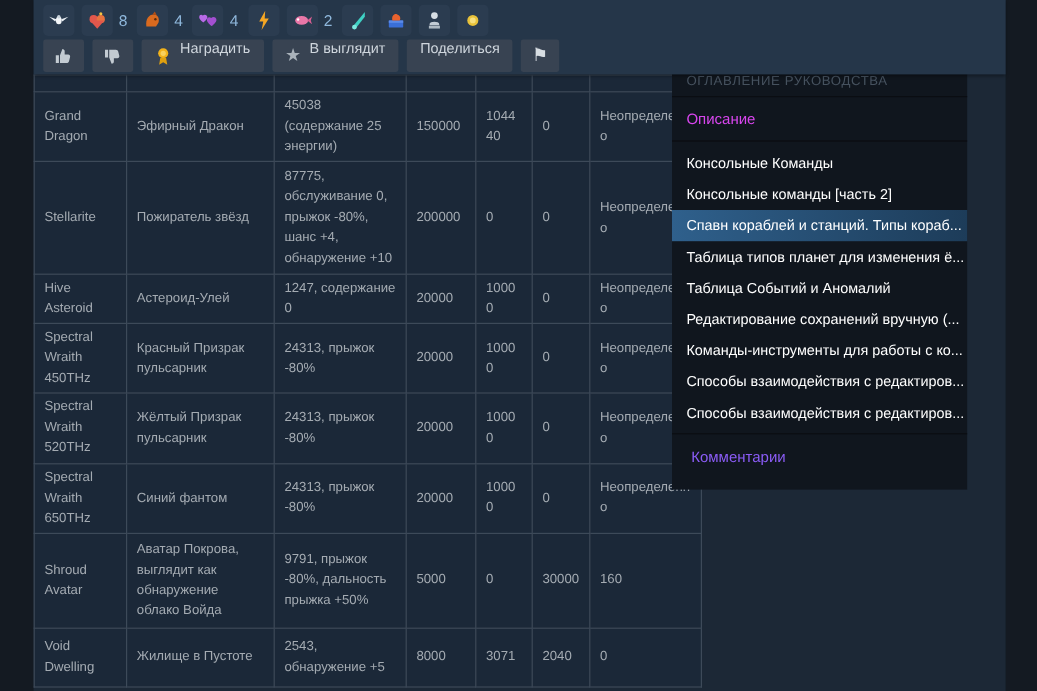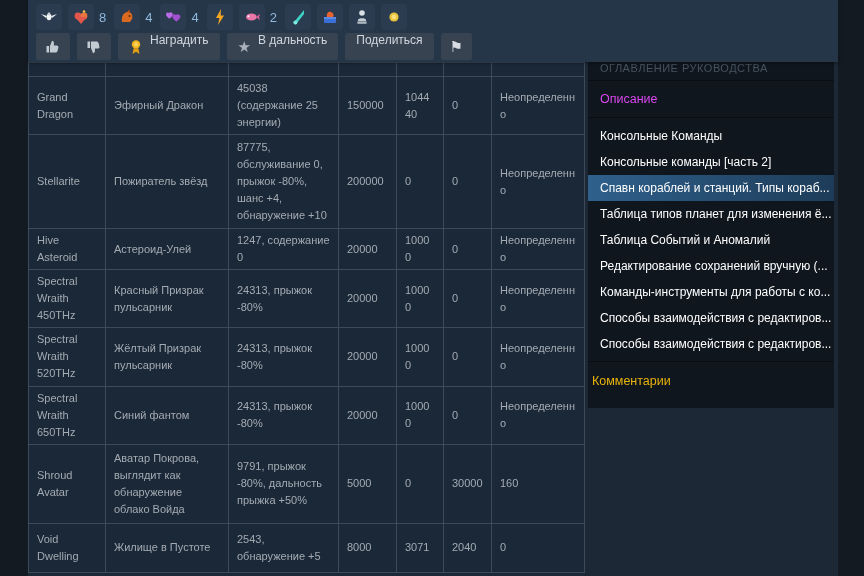--- a/index.html
+++ b/index.html
@@ -39,21 +39,21 @@
   .table-wrap{position:absolute;left:28px;top:62px;width:556px;z-index:5;}
   table.ships{border-collapse:collapse;table-layout:fixed;width:556px;}
   table.ships td{
     border:1px solid #3d4a59;padding:3px 8px;vertical-align:middle;
     font-size:11px;line-height:1.55;color:#a4abb2;background:#1b2838;
     overflow:hidden;word-wrap:break-word;
   }
 
   
   .sidebar{
-    position:absolute;left:588px;top:54px;width:246px;z-index:10;
+    position:absolute;left:560px;top:54px;width:246px;z-index:10;
     background:#10161e;color:#c6d4df;padding-bottom:6px;
   }
   .sidebar-header{
     padding:8px 12px 6px 12px;font-size:11px;letter-spacing:.5px;
     color:#46525f;text-transform:uppercase;white-space:nowrap;overflow:hidden;
     border-bottom:1px solid #0a0d12;
   }
   .sidebar-section{
     padding:11px 12px;font-size:12.5px;color:#d946ef;
     border-bottom:1px solid #0a0d12;cursor:pointer;
@@ -65,21 +65,21 @@
   }
   .side-item.selected{
     background:linear-gradient(90deg,#2f608c 0%,#1d3c59 100%);color:#ffffff;
   }
   .side-item.selected::before{
     content:"";position:absolute;left:-13px;top:0;width:0;height:0;
     border-top:13px solid transparent;border-bottom:13px solid transparent;
     border-right:13px solid #2d5d88;
   }
   .side-item.selected::after{content:"";}
-  .sidebar-comments{padding:12px 12px 14px 4px;font-size:12.5px;color:#eab308;cursor:pointer;}
+  .sidebar-comments{padding:12px 12px 14px 16px;font-size:12.5px;color:#8b5cf6;cursor:pointer;}
   .side-item.selected{margin-left:0;}
   .side-item.selected,.side-item{box-sizing:border-box;}
 </style>
 </head>
 <body>
 
 <div class="content-bg"></div>
 
 <div class="table-wrap">
   <table class="ships">
@@ -291,21 +291,21 @@
         <svg width="14" height="16" viewBox="0 0 14 16">
             <circle cx="7" cy="5.4" r="4.2" fill="#f3b31a"></circle>
             <circle cx="7" cy="5.4" r="2.2" fill="#f8d15e"></circle>
             <path d="M4.6 9.2 L3.6 15 L7 12.8 L10.4 15 L9.4 9.2 Z" fill="#e0a00f"></path>
           </svg>
       </span>
       <span>Наградить</span>
     </button>
     <button class="btn">
       <span class="glyph star-glyph">★</span>
-      <span>В дальность</span>
+      <span>В выглядит</span>
     </button>
     <button class="btn">
       <span>Поделиться</span>
     </button>
     <button class="btn icon-only">
       <span class="glyph flag-glyph">⚑</span>
     </button>
   </div>
 </div>
 

